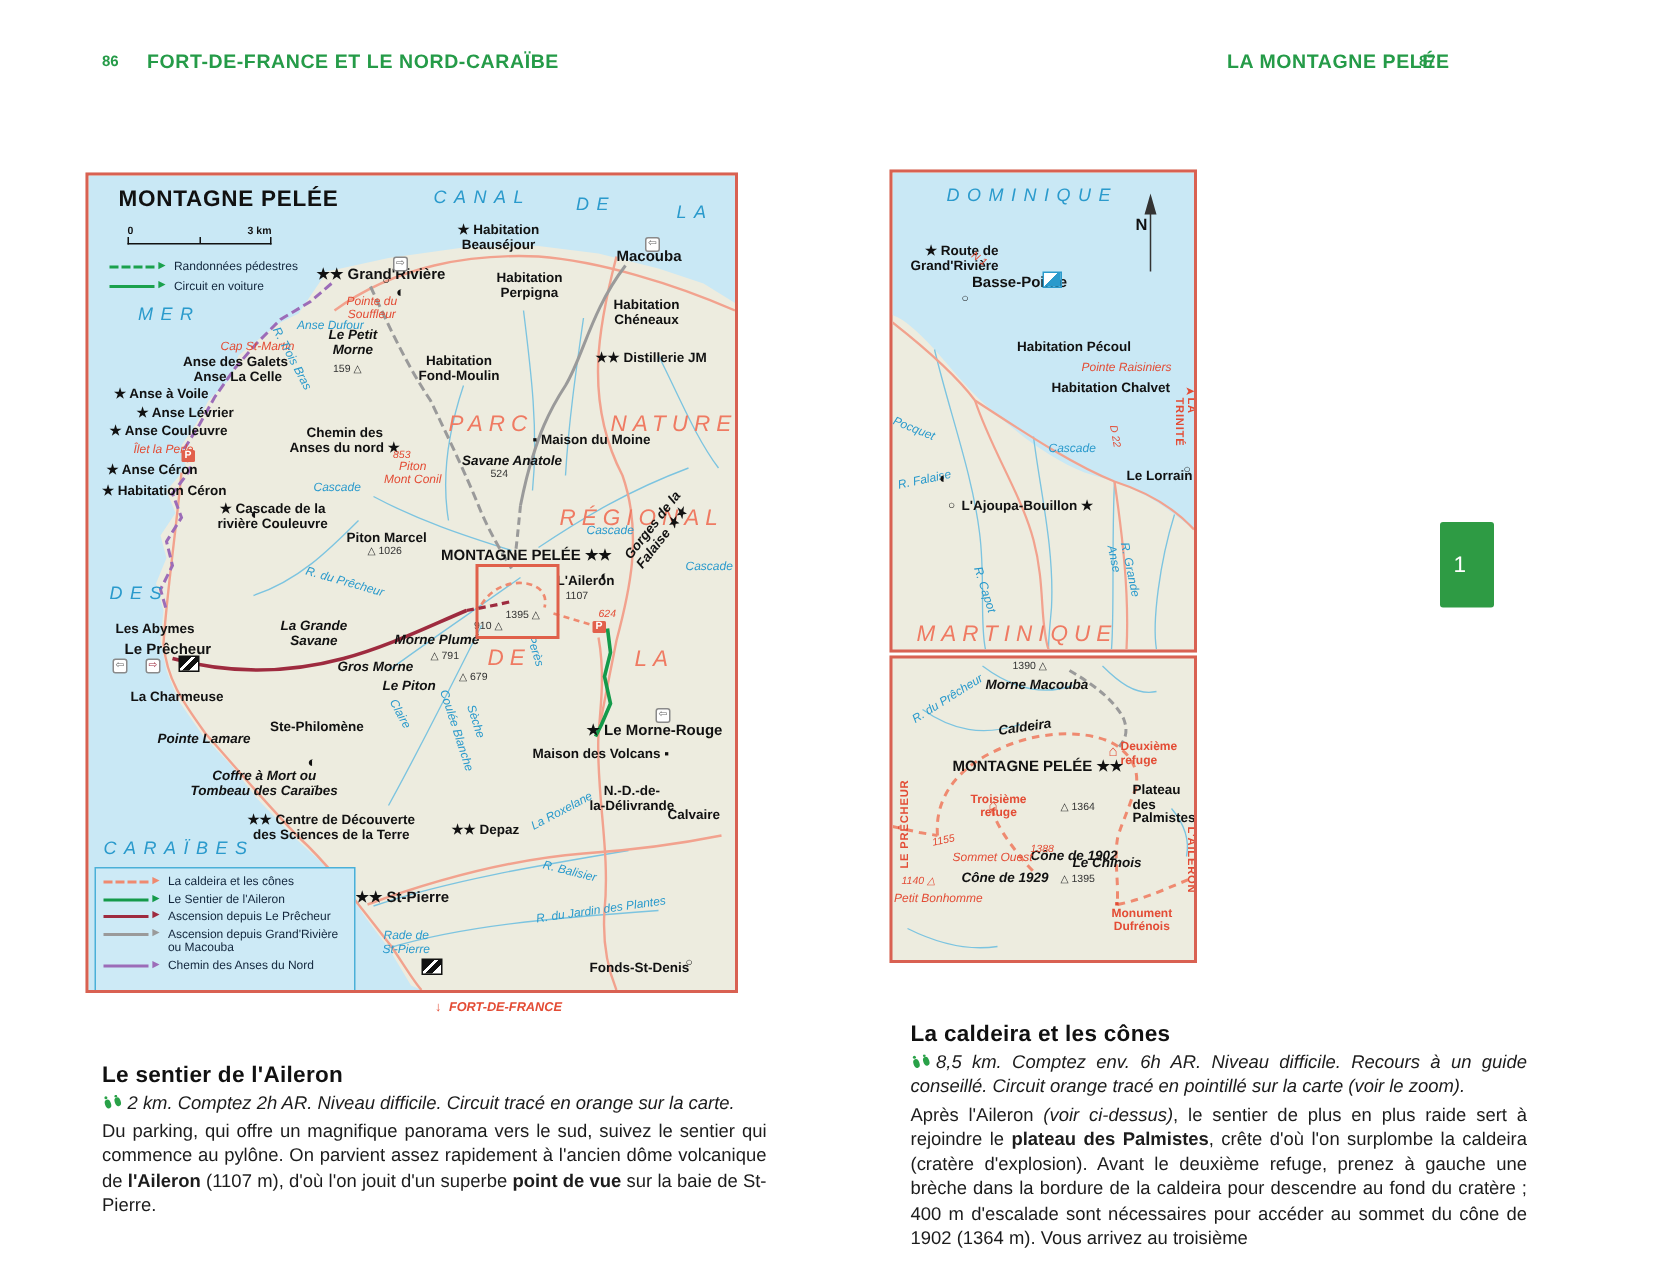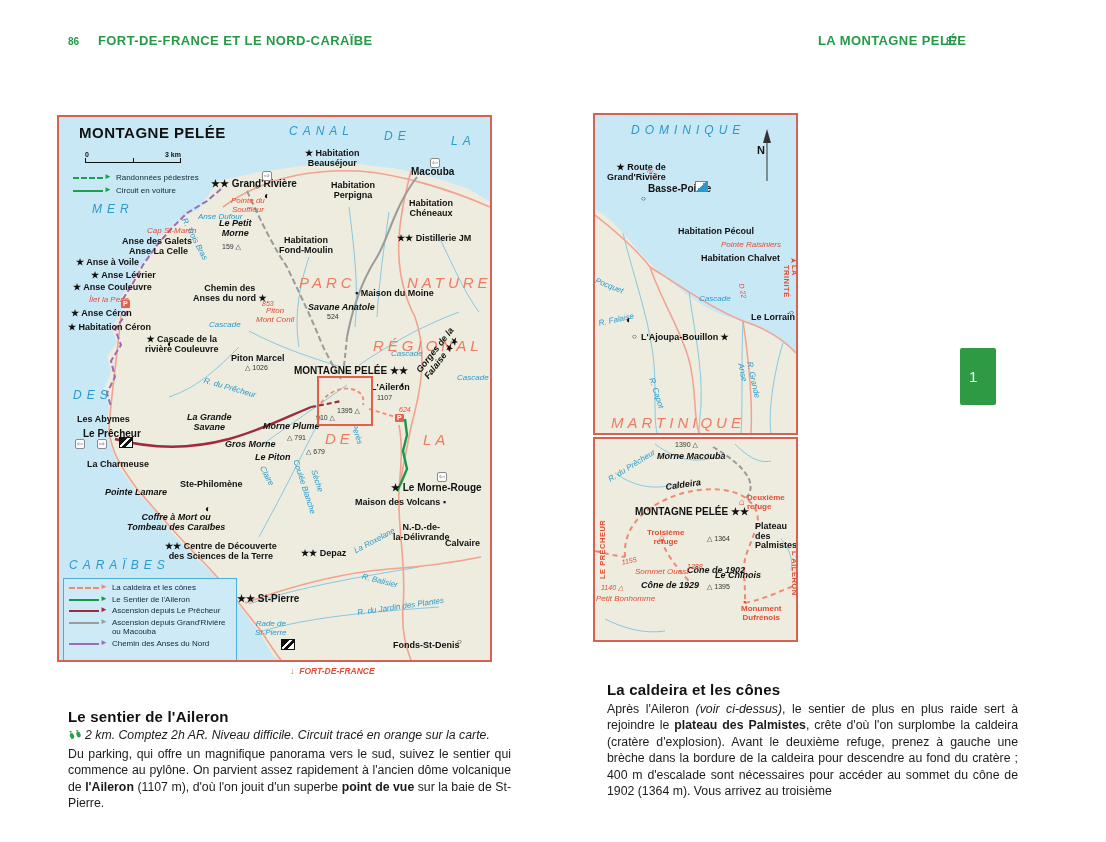--- a/index.html
+++ b/index.html
@@ -405,16 +405,24 @@
           <circle cx="2.6" cy="1.8" r="1"></circle>
         <ellipse cx="10.5" cy="4.5" rx="2" ry="3" transform="rotate(-20 10.5 4.5)"></ellipse>
           <circle cx="9.2" cy="0.8" r="0.9"></circle>
       </svg><span>2 km. Comptez 2h AR. Niveau difficile. Circuit tracé en orange sur la carte.</span>
     </div>
     <p class="body-p"><span>Du parking, qui offre un magnifique panorama vers le sud, suivez le sentier qui commence au pylône. On parvient assez rapidement à l'ancien dôme volcanique de </span><span style="font-weight: bold;">l'Aileron</span><span> (1107 m), d'où l'on jouit d'un superbe </span><span style="font-weight: bold;">point de vue</span><span> sur la baie de St-Pierre.</span></p>
   </div>
 
   <div class="article" style="left:607px;top:681px;width:411px;">
     <h3>La caldeira et les cônes</h3>
+    <div class="info-line">
+      <svg class="fp" width="14" height="10" viewBox="0 0 14 10" fill="#29a148">
+        <ellipse cx="4" cy="6" rx="2" ry="3" transform="rotate(-20 4 6)"></ellipse>
+          <circle cx="2.6" cy="1.8" r="1"></circle>
+        <ellipse cx="10.5" cy="4.5" rx="2" ry="3" transform="rotate(-20 10.5 4.5)"></ellipse>
+          <circle cx="9.2" cy="0.8" r="0.9"></circle>
+      </svg><span>8,5 km. Comptez env. 6h AR. Niveau difficile. Recours à un guide conseillé. Circuit orange tracé en pointillé sur la carte (voir le zoom).</span>
+    </div>
     <p class="body-p"><span>Après l'Aileron </span><span style="font-style: italic;">(voir ci-dessus)</span><span>, le sentier de plus en plus raide sert à rejoindre le </span><span style="font-weight: bold;">plateau des Palmistes</span><span>, crête d'où l'on surplombe la caldeira (cratère d'explosion). Avant le deuxième refuge, prenez à gauche une brèche dans la bordure de la caldeira pour descendre au fond du cratère ; 400 m d'escalade sont nécessaires pour accéder au sommet du cône de 1902 (1364 m). Vous arrivez au troisième</span></p>
   </div>
 
 </div>
 
 </body></html>

